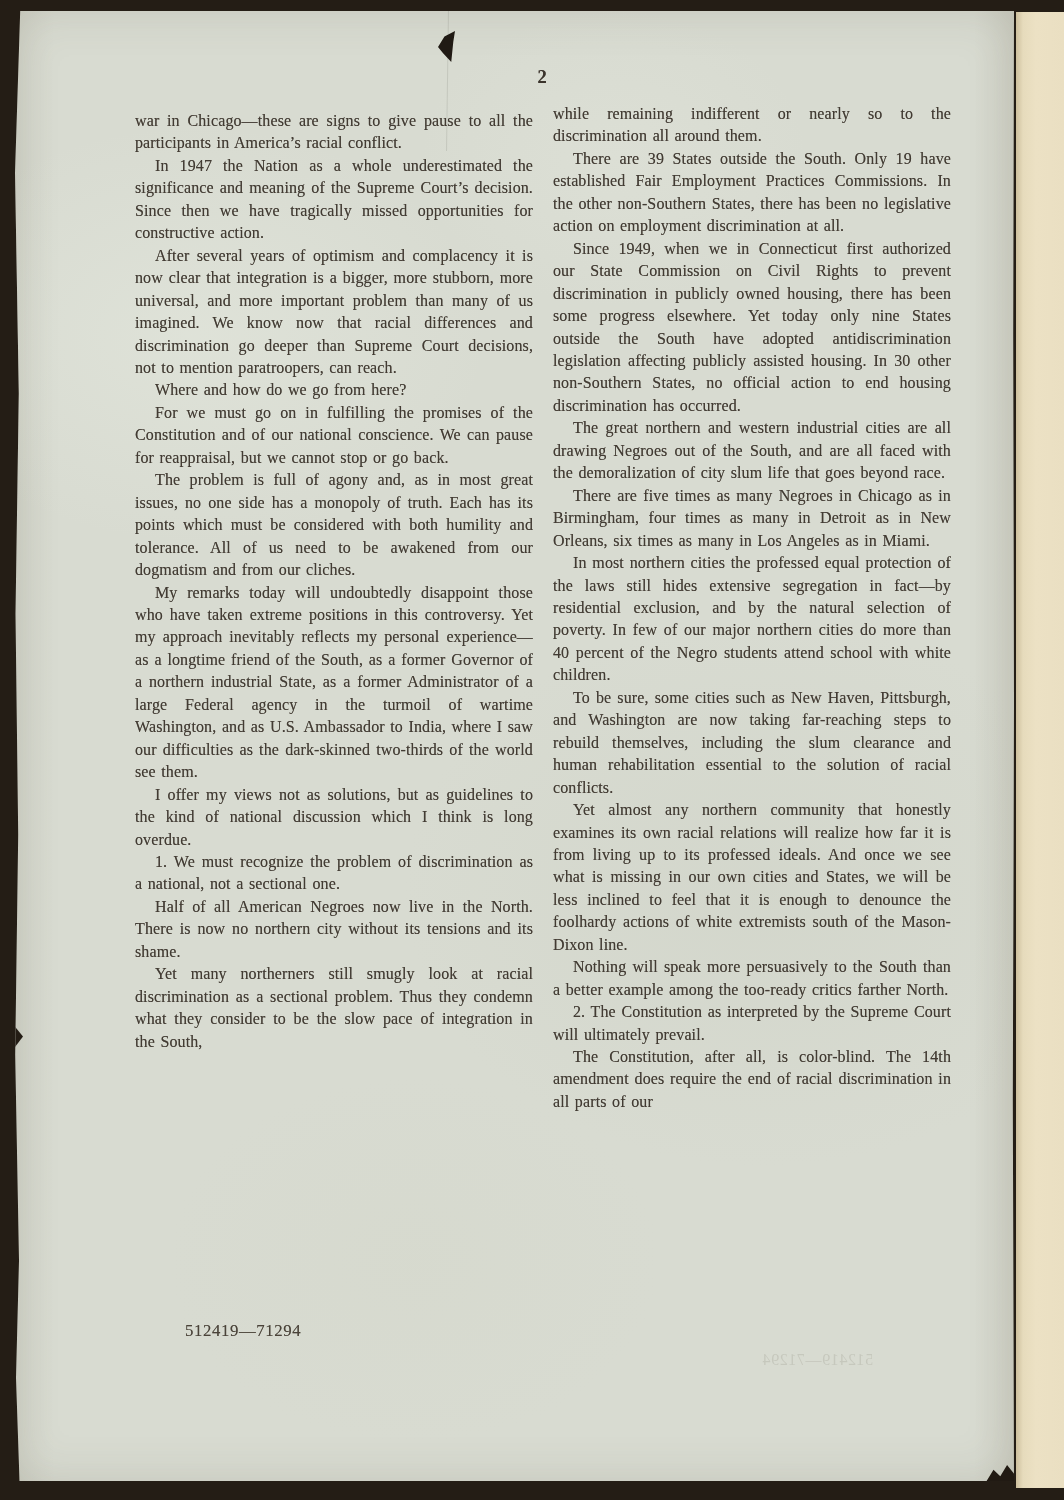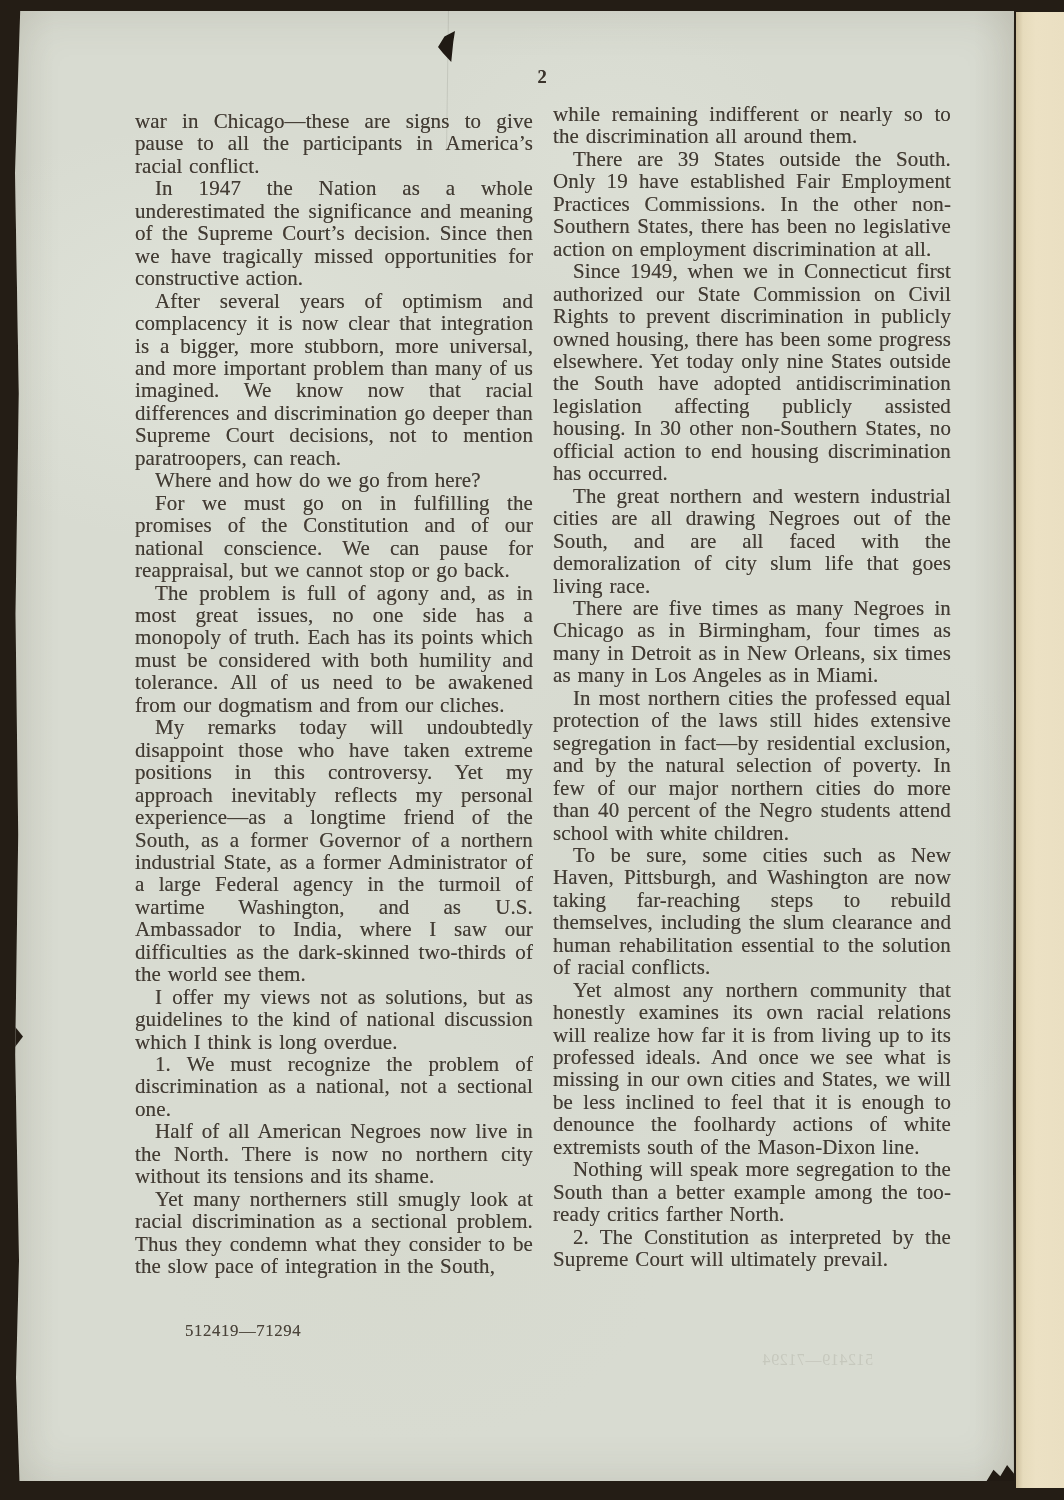--- a/index.html
+++ b/index.html
@@ -30,21 +30,21 @@
       linear-gradient(90deg, rgba(150,145,125,.10) 0%, rgba(0,0,0,0) 4%, rgba(0,0,0,0) 96%, rgba(140,130,110,.12) 100%);
     box-shadow: inset 0 0 46px rgba(96,90,72,.17);
     clip-path: polygon(0.62% 0%, 100% 0%, 99.92% 22%, 100% 47%, 99.88% 74%, 100% 100%,
                        0.55% 100%, 0.2% 93%, 0.5% 85%, 0.12% 71%, 0.42% 56%,
                        0.15% 41%, 0.48% 26%, 0.1% 11%);
   }
 
   .col{
     position:absolute;width:398px;
     text-align:justify;
-    font-size:21px;line-height:22.45px;
+    font-size:16px;line-height:22.45px;
     color:#423b33;
     letter-spacing:.12px;word-spacing:1.4px;
     text-shadow:0 0 .5px rgba(62,54,46,.55);
   }
   .col p{margin:0;text-indent:20px;}
   .col p.no-indent{text-indent:0;}
   .col-left{left:121px;top:99px;}
   .col-right{left:539px;top:92px;}
 
   .page-number{
@@ -117,27 +117,28 @@
         <p>I offer my views not as solutions, but as guidelines to the kind of national discussion which I think is long overdue.</p>
         <p>1. We must recognize the problem of discrimination as a national, not a sectional one.</p>
         <p>Half of all American Negroes now live in the North. There is now no northern city without its tensions and its shame.</p>
         <p>Yet many northerners still smugly look at racial discrimination as a sectional problem. Thus they condemn what they consider to be the slow pace of integration in the South,</p>
       </div>
 
     <div class="col col-right">
         <p class="no-indent">while remaining indifferent or nearly so to the discrimination all around them.</p>
         <p>There are 39 States outside the South. Only 19 have established Fair Employment Practices Commissions. In the other non-Southern States, there has been no legislative action on employment discrimination at all.</p>
         <p>Since 1949, when we in Connecticut first authorized our State Commission on Civil Rights to prevent discrimination in publicly owned housing, there has been some progress elsewhere. Yet today only nine States outside the South have adopted antidiscrimination legislation affecting publicly assisted housing. In 30 other non-Southern States, no official action to end housing discrimination has occurred.</p>
-        <p>The great northern and western industrial cities are all drawing Negroes out of the South, and are all faced with the demoralization of city slum life that goes living race.</p>
+        <p>The great northern and western industrial cities are all drawing Negroes out of the South, and are all faced with the demoralization of city slum life that goes beyond race.</p>
         <p>There are five times as many Negroes in Chicago as in Birmingham, four times as many in Detroit as in New Orleans, six times as many in Los Angeles as in Miami.</p>
         <p>In most northern cities the professed equal protection of the laws still hides extensive segregation in fact—by residential exclusion, and by the natural selection of poverty. In few of our major northern cities do more than 40 percent of the Negro students attend school with white children.</p>
         <p>To be sure, some cities such as New Haven, Pittsburgh, and Washington are now taking far-reaching steps to rebuild themselves, including the slum clearance and human rehabilitation essential to the solution of racial conflicts.</p>
         <p>Yet almost any northern community that honestly examines its own racial relations will realize how far it is from living up to its professed ideals. And once we see what is missing in our own cities and States, we will be less inclined to feel that it is enough to denounce the foolhardy actions of white extremists south of the Mason-Dixon line.</p>
-        <p>Nothing will speak more segregation to the South than a better example among the too-ready critics farther North.</p>
+        <p>Nothing will speak more persuasively to the South than a better example among the too-ready critics farther North.</p>
         <p>2. The Constitution as interpreted by the Supreme Court will ultimately prevail.</p>
+        <p>The Constitution, after all, is color-blind. The 14th amendment does require the end of racial discrimination in all parts of our</p>
       </div>
 
     <div class="print-code">512419—71294</div>
 
     <div class="bleed-code">512419—71294</div>
 
   </div>
 </div>
 
 </body></html>

